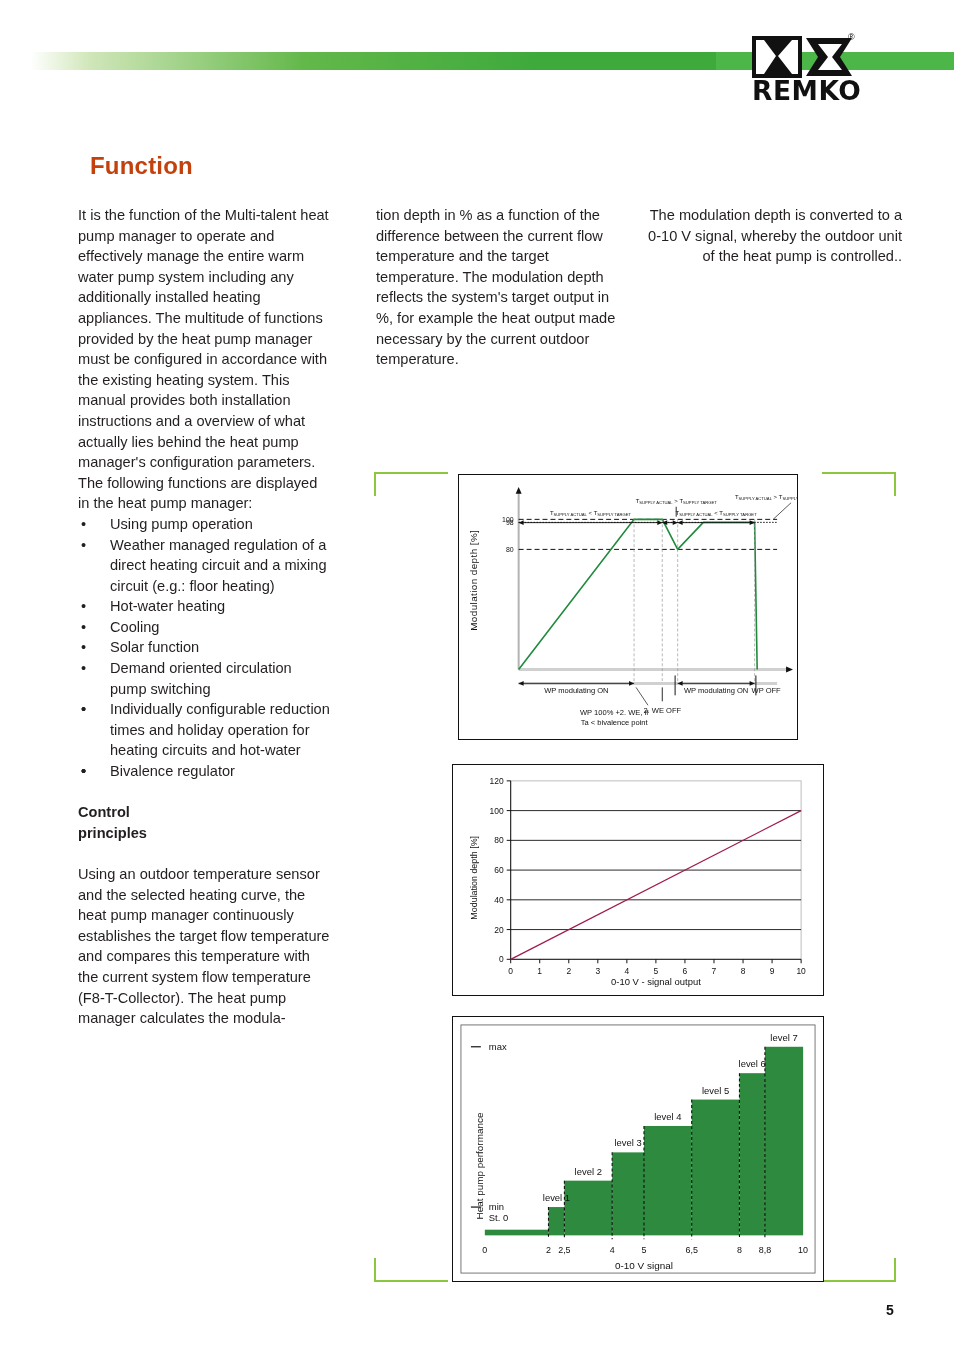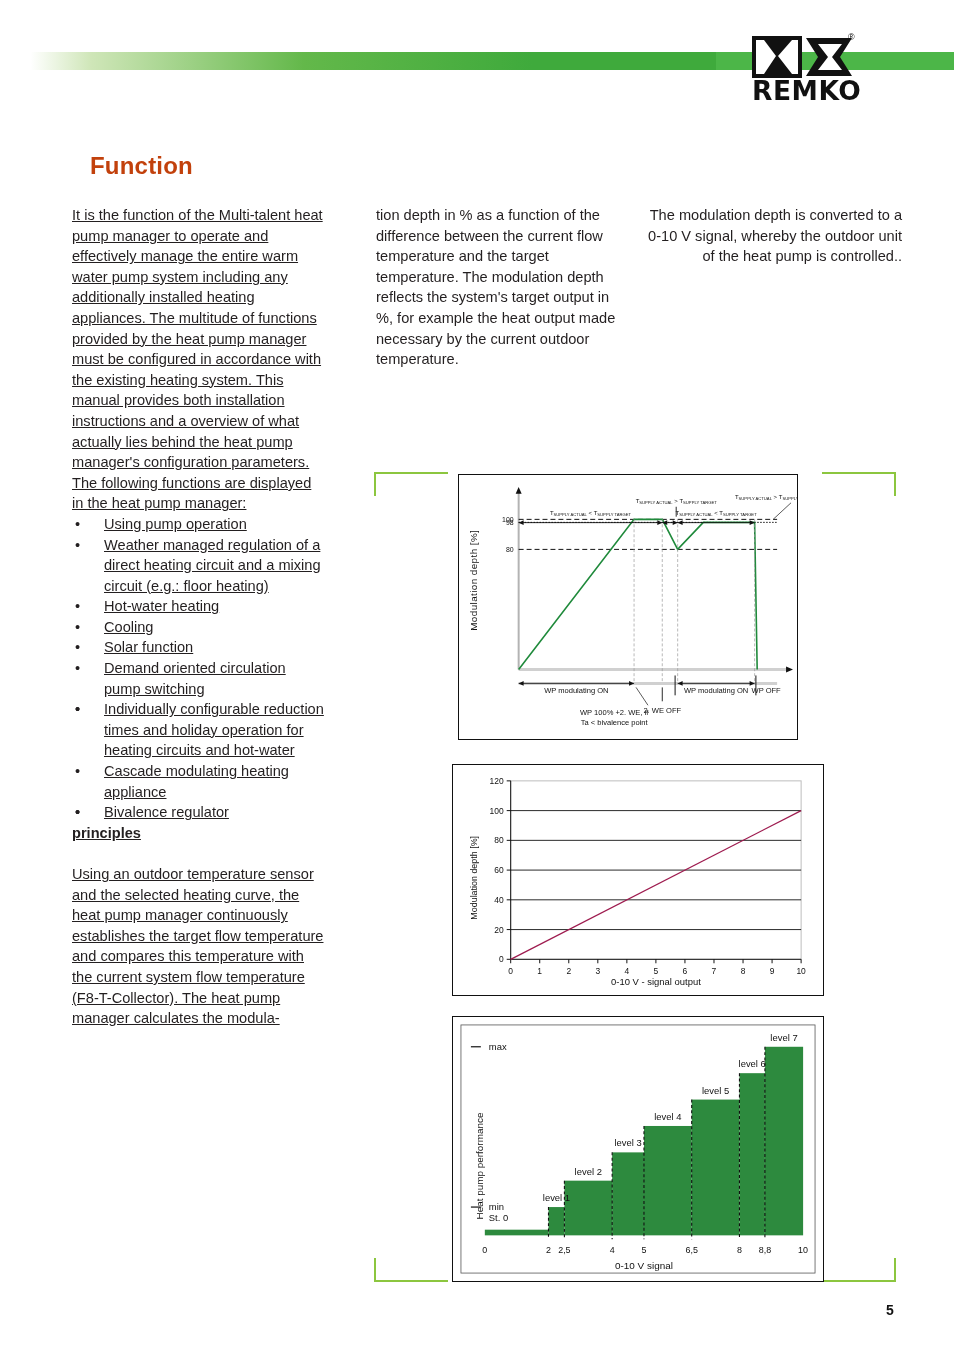--- a/index.html
+++ b/index.html
@@ -72,21 +72,21 @@
     letter-spacing: 0.2px;
   }
 
   
   .col {
     position: absolute;
     font-size: 14.6px;
     line-height: 20.6px;
     color: #231f20;
   }
-  #col-left  { left: 72px;  top: 205px; width: 253px; text-decoration: underline; }
+  #col-left  { left: 78px;  top: 205px; width: 253px; }
   #col-mid   { left: 376px; top: 205px; width: 253px; }
   #col-right { left: 646px; top: 205px; width: 256px; text-align: right; }
 
   .col p { margin: 0; }
   .col p.gap { margin-top: 20.6px; }
 
   ul.bullets {
     margin: 0;
     padding: 0;
     list-style: none;
@@ -176,24 +176,25 @@
   <p>It is the function of the Multi-talent heat pump manager to operate and effectively manage the entire warm water pump system including any additionally installed heating appliances. The multitude of functions provided by the heat pump manager must be configured in accordance with the existing heating system. This manual provides both installation instructions and a overview of what actually lies behind the heat pump manager's configuration parameters.  The following functions are displayed in the heat pump manager:</p>
   <ul class="bullets" id="feature-list">
       <li><span class="dot">•</span><span>Using pump operation</span></li>
       <li><span class="dot">•</span><span>Weather managed regulation of a direct heating circuit and a mixing circuit (e.g.: floor heating)</span></li>
       <li><span class="dot">•</span><span>Hot-water heating</span></li>
       <li><span class="dot">•</span><span>Cooling</span></li>
       <li><span class="dot">•</span><span>Solar function</span></li>
       <li><span class="dot">•</span><span>Demand oriented circulation pump switching</span></li>
       <li><span class="dot">•</span></li>
       <li><span class="dot">•</span><span>Individually configurable reduction times and holiday operation for heating circuits and hot-water</span></li>
-      <li><span class="dot">•</span><span>Cascade modulating heating appliance</span></li>
+      <li><span class="dot">•</span></li>
       <li><span class="dot">•</span></li>
       <li><span class="dot">•</span><span>Bivalence regulator</span></li>
     </ul>
+  <p class="gap subhead">Control</p>
   <p class="subhead">principles</p>
   <p class="gap">Using an outdoor temperature sensor and the selected heating curve, the heat pump manager continuously establishes the target flow temperature and compares this temperature with the current system flow temperature (F8-T-Collector). The heat pump manager calculates the modula-</p>
 </div>
 
 <div id="col-mid" class="col">
   <p>tion depth in % as a function of the difference between the current flow temperature and the target temperature. The modulation depth reflects the system's target output in %, for example the heat output made necessary by the current outdoor temperature.</p>
 </div>
 
 <div id="col-right" class="col">
   <p>The modulation depth is converted to a 0-10 V signal, whereby the outdoor unit of the heat pump is controlled..</p>

